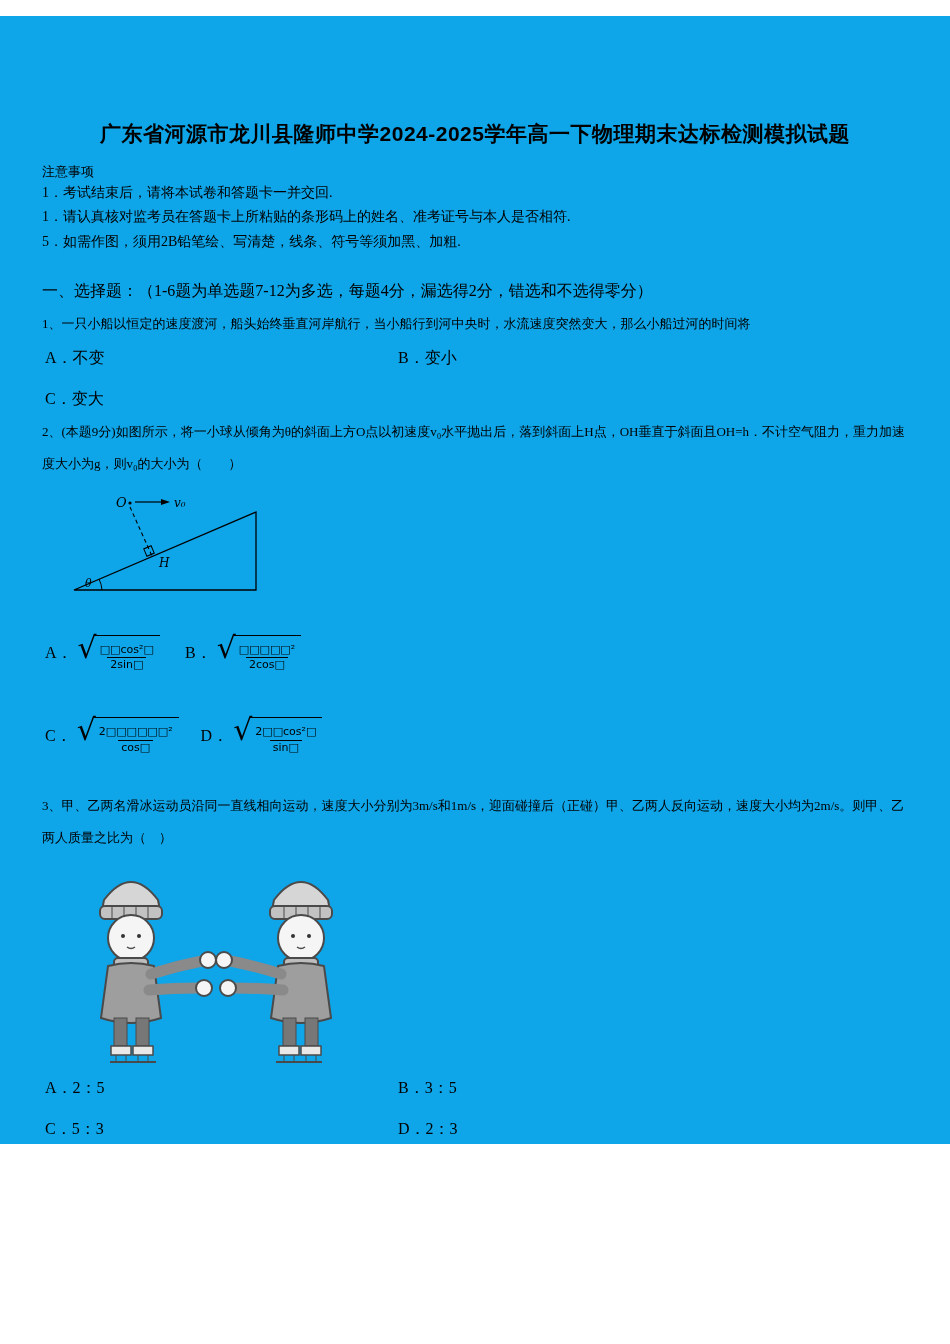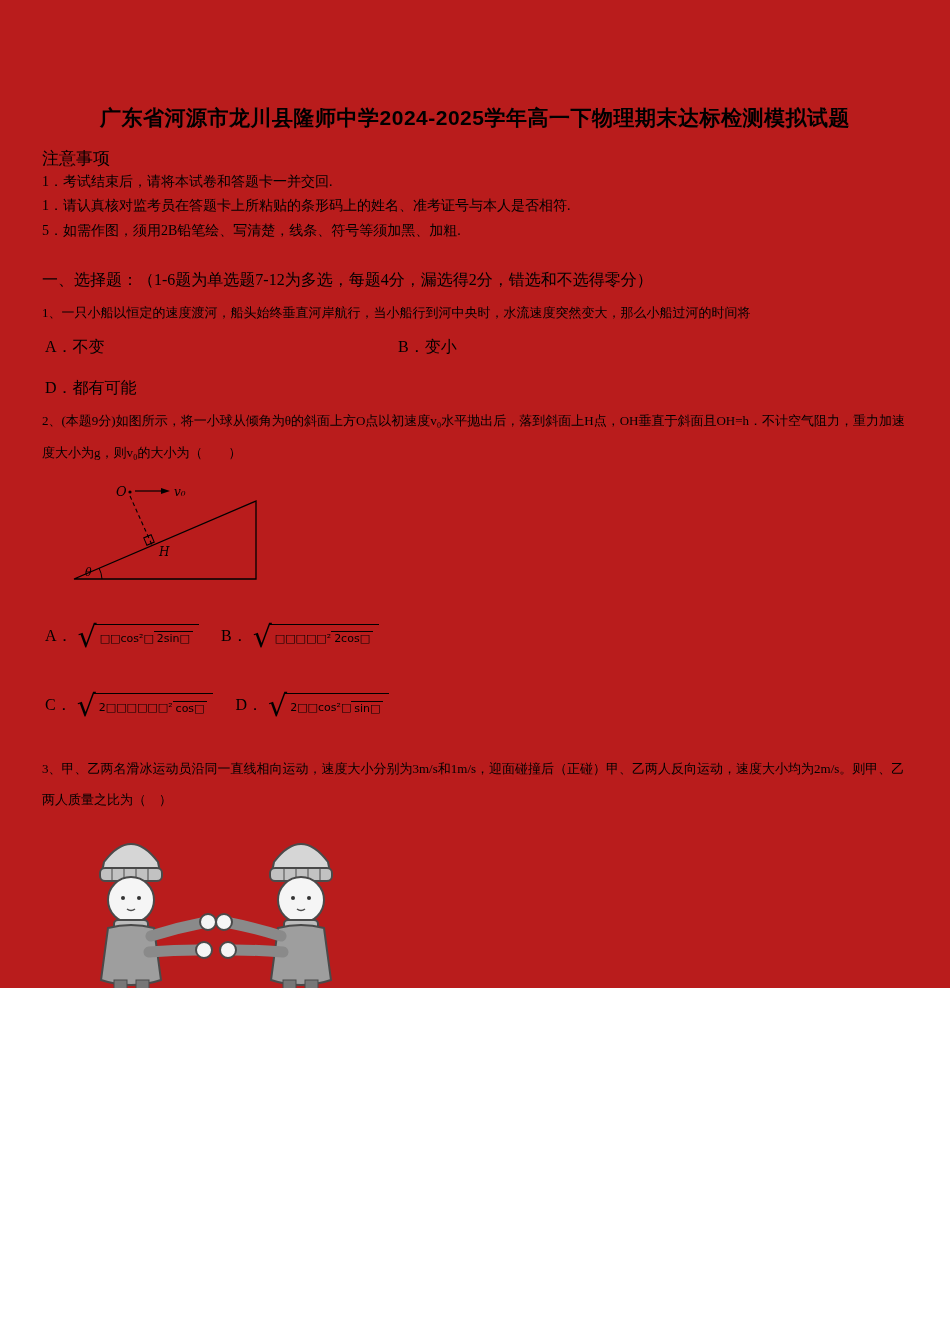--- a/index.html
+++ b/index.html
@@ -2,52 +2,52 @@
 <html><head>
 <meta charset="utf-8">
 <style>
   * { margin:0; padding:0; box-sizing:border-box; }
   html,body { background:#ffffff; }
   body {
     font-family:"Liberation Serif","DejaVu Serif",serif;
     color:#000;
   }
   .page {
-    width:950px; height:988px;
-    margin:0 auto; background:#b91c1c;
+    width:950px; height:1128px;
+    margin:16px auto; background:#0ea5e9;
     padding:104px 42px 30px 42px;
     overflow:hidden; position:relative;
   }
   .title {
     font-family:"Liberation Sans","DejaVu Sans",sans-serif;
     font-size:21px; font-weight:700; text-align:center;
     letter-spacing:0.5px;
   }
-  .note-header { font-size:17px; margin-top:15px; }
+  .note-header { font-size:13px; margin-top:15px; }
   .note { font-size:14px; line-height:1.74; }
   .section-header { font-size:16px; margin-top:27px; }
   .q-text { font-size:13px; line-height:2.45; margin-top:6px; }
   .options2 {
     display:grid; grid-template-columns:333px auto;
     row-gap:13px; font-size:16px; margin:8px 0 0 3px;gap:20px;
   }
   .opt { white-space:nowrap; }
   
   .f-row { display:flex; align-items:center; margin:30px 0 0 3px; }
   .f-row.second { margin-top:44px; }
   .f-opt { display:flex; align-items:center; margin-right:22px; min-width:118px; }
   .f-label { font-size:16px; margin-right:5px; }
   .sqrt { display:inline-flex; align-items:flex-start; }
   .rad {
     font-family:"DejaVu Sans",sans-serif;
     font-size:30px; line-height:0.85; margin-right:-3px;
   }
   .radicand { border-top:1.4px solid #000; padding:3px 6px 0 6px; }
   .frac {
-    display:inline-flex; align-items:center;
+    display:inline-flex; flex-direction:column; align-items:center;
     font-family:"DejaVu Sans",sans-serif; font-size:11px; line-height:1.35;
   }
   .fden { border-top:1px solid #000; padding:0 3px; }
   .figure-incline { margin:10px 0 2px 18px; display:block; }
   .figure-skaters { margin:16px 0 6px 14px; display:block; }
   .q3-block { margin-top:34px; }
   svg text { font-family:"DejaVu Serif",serif; }
 </style>
 </head>
 <body>
@@ -63,21 +63,21 @@
     <p class="note">5．如需作图，须用2B铅笔绘、写清楚，线条、符号等须加黑、加粗.</p>
   </div>
 
   <div class="section-header">一、选择题：（1-6题为单选题7-12为多选，每题4分，漏选得2分，错选和不选得零分）</div>
 
   <div>
     <p class="q-text">1、一只小船以恒定的速度渡河，船头始终垂直河岸航行，当小船行到河中央时，水流速度突然变大，那么小船过河的时间将</p>
     <div class="options2">
       <span class="opt">A．不变</span>
       <span class="opt">B．变小</span>
-      <span class="opt">D．都有可能</span>
+      <span class="opt">C．变大</span>
     </div>
   </div>
 
   <div>
     <p class="q-text">2、(本题9分)如图所示，将一小球从倾角为θ的斜面上方O点以初速度v₀水平抛出后，落到斜面上H点，OH垂直于斜面且OH=h．不计空气阻力，重力加速度大小为g，则v₀的大小为（　　）</p>
 
     <svg class="figure-incline" width="210" height="115" viewBox="0 0 210 115">
       <text x="56" y="17" font-size="13" font-style="italic">O</text>
       <circle cx="70" cy="13" r="1.6" fill="#000"></circle>
       <line x1="75" y1="12" x2="106" y2="12" stroke="#000" stroke-width="1.2"></line>
@@ -172,17 +172,18 @@
           <line x1="92" y1="185" x2="92" y2="192" stroke="#4a4a4a"></line>
         </g>
       </defs>
       <use href="#skater"></use>
       <use href="#skater" transform="translate(320,0) scale(-1,1)"></use>
     </svg>
 
     <div class="options2">
       <span class="opt">A．2：5</span>
       <span class="opt">B．3：5</span>
+      <span class="opt">C．5：3</span>
       <span class="opt">D．2：3</span>
     </div>
   </div>
 
 </div>
 
 </body></html>

